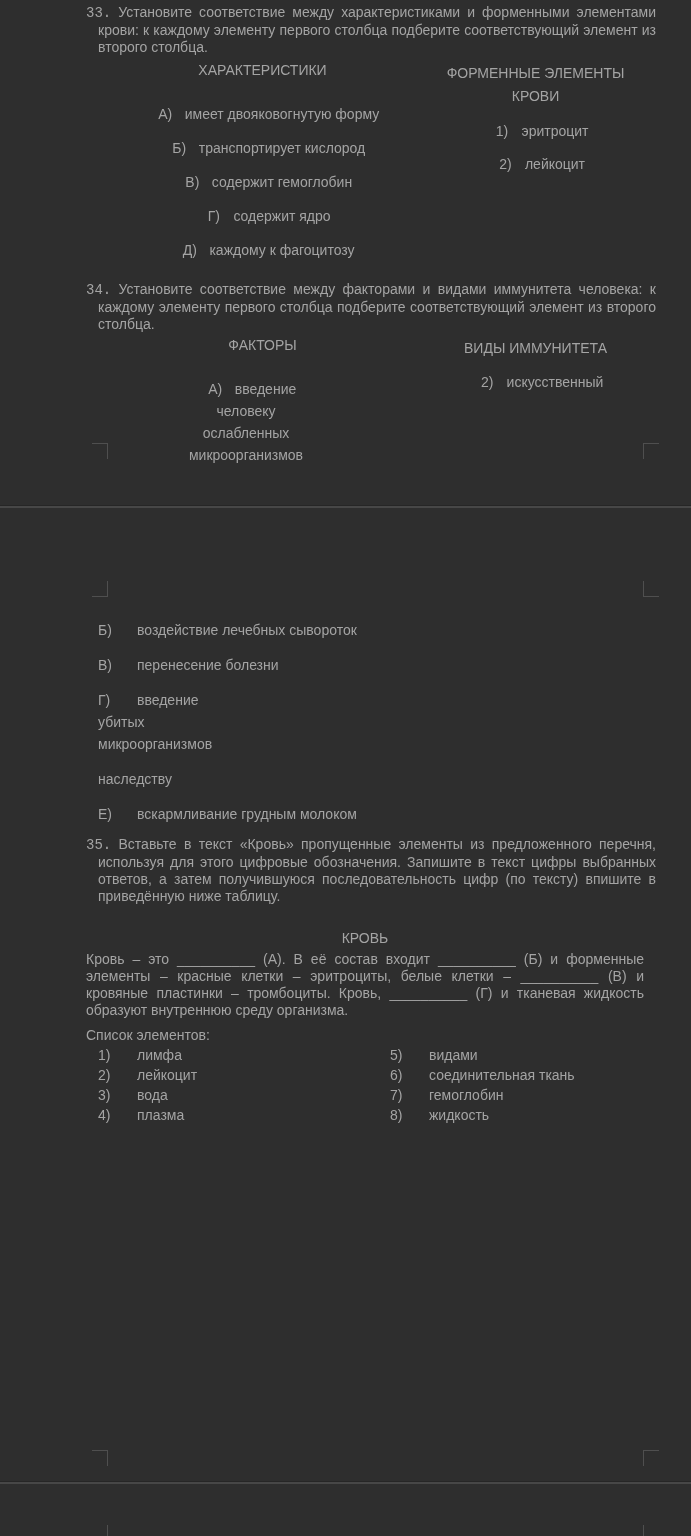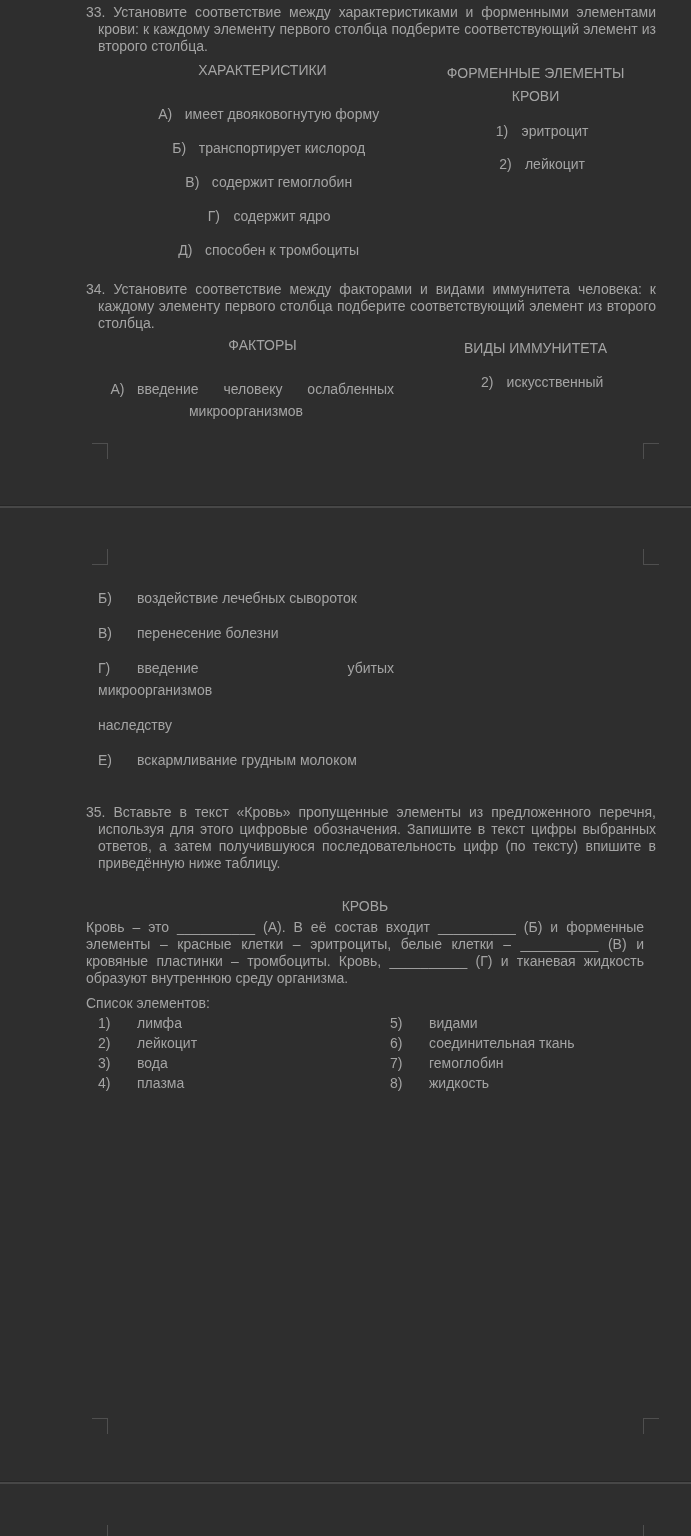--- a/index.html
+++ b/index.html
@@ -7,50 +7,50 @@
     position:relative;
     width:691px;height:1536px;
     background:#2e2e2e;
     font-family:"Liberation Sans", sans-serif;
     font-size:14px;line-height:17px;
     color:#a4a4a4;
     overflow:hidden;
   }
   .page{position:absolute;left:0;right:0;background:#2e2e2e;overflow:hidden;}
   .pg1{top:0;height:505px;}
-  .pg2{top:508px;height:973px;}
+  .pg2{top:540px;height:973px;}
   .pg3{top:1484px;height:52px;}
   .pgap{position:absolute;left:0;right:0;height:3px;background:#474747;border-top:1px solid #262626;box-sizing:border-box;}
   .gap1{top:505px;}
   .gap2{top:1481px;}
 
   
   .mark{position:absolute;width:16px;height:16px;box-sizing:border-box;}
   .mk-tl{border-top:1px solid #4f4f4f;border-right:1px solid #4f4f4f;}  
   .mk-tr{border-top:1px solid #4f4f4f;border-left:1px solid #4f4f4f;}   
   .mk-bl{border-bottom:1px solid #4f4f4f;border-right:1px solid #4f4f4f;} 
   .mk-br{border-bottom:1px solid #4f4f4f;border-left:1px solid #4f4f4f;}
   .para{position:absolute;left:86px;width:558px;text-align:justify;}
   .hang{padding-left:12px;text-indent:-12px;}
-  .qnum{display:inline;}
+  .qnum{display:inline;font-family:Liberation Mono, monospace;}
 
   .cols{position:absolute;left:86px;width:558px;display:grid;grid-template-columns:341px 217px;text-align:center;}
   .col-l{padding-left:12px;box-sizing:border-box;}
   .chead{line-height:17px;}
   .rh{line-height:23px;}
   .item{line-height:22px;margin-top:12px;}
   .item.mt24{margin-top:24px;}
   .item.mt0{margin-top:0;}
   .lbl{display:inline-block;width:39px;}
   .opt{line-height:22px;}
   .opt.mt12{margin-top:12px;}
   .opt.mt18{margin-top:18px;}
   .opt.mt11{margin-top:11px;}
   .split{width:296px;}
-  .jline{display:flex;justify-content:space-between;}
+  .jline{display:flex;justify-content:space-between;flex-direction:column;}
   .cont{position:absolute;left:98px;width:296px;}
   .cont .item{margin-top:13px;}
   .title-c{position:absolute;left:86px;width:558px;text-align:center;}
   .plain{position:absolute;left:86px;width:558px;}
   .list{position:absolute;left:98px;width:546px;display:grid;grid-template-columns:292px 254px;}
   .litem{line-height:20px;}
 </style>
 </head>
 <body>
 
@@ -72,21 +72,21 @@
         <div class="item">
           <span class="lbl">Б)</span><span>транспортирует кислород</span>
         </div>
         <div class="item">
           <span class="lbl">В)</span><span>содержит гемоглобин</span>
         </div>
         <div class="item">
           <span class="lbl">Г)</span><span>содержит ядро</span>
         </div>
         <div class="item">
-          <span class="lbl">Д)</span><span>способен к тромбоциты</span>
+          <span class="lbl">Д)</span><span>каждому к фагоцитозу</span>
         </div>
       </div>
       <div class="col-r">
         <div class="chead rh">ФОРМЕННЫЕ ЭЛЕМЕНТЫ КРОВИ</div>
         <div class="opt mt12">
           <span class="lbl">1)</span><span>эритроцит</span>
         </div>
         <div class="opt mt11">
           <span class="lbl">2)</span><span>лейкоцит</span>
         </div>

